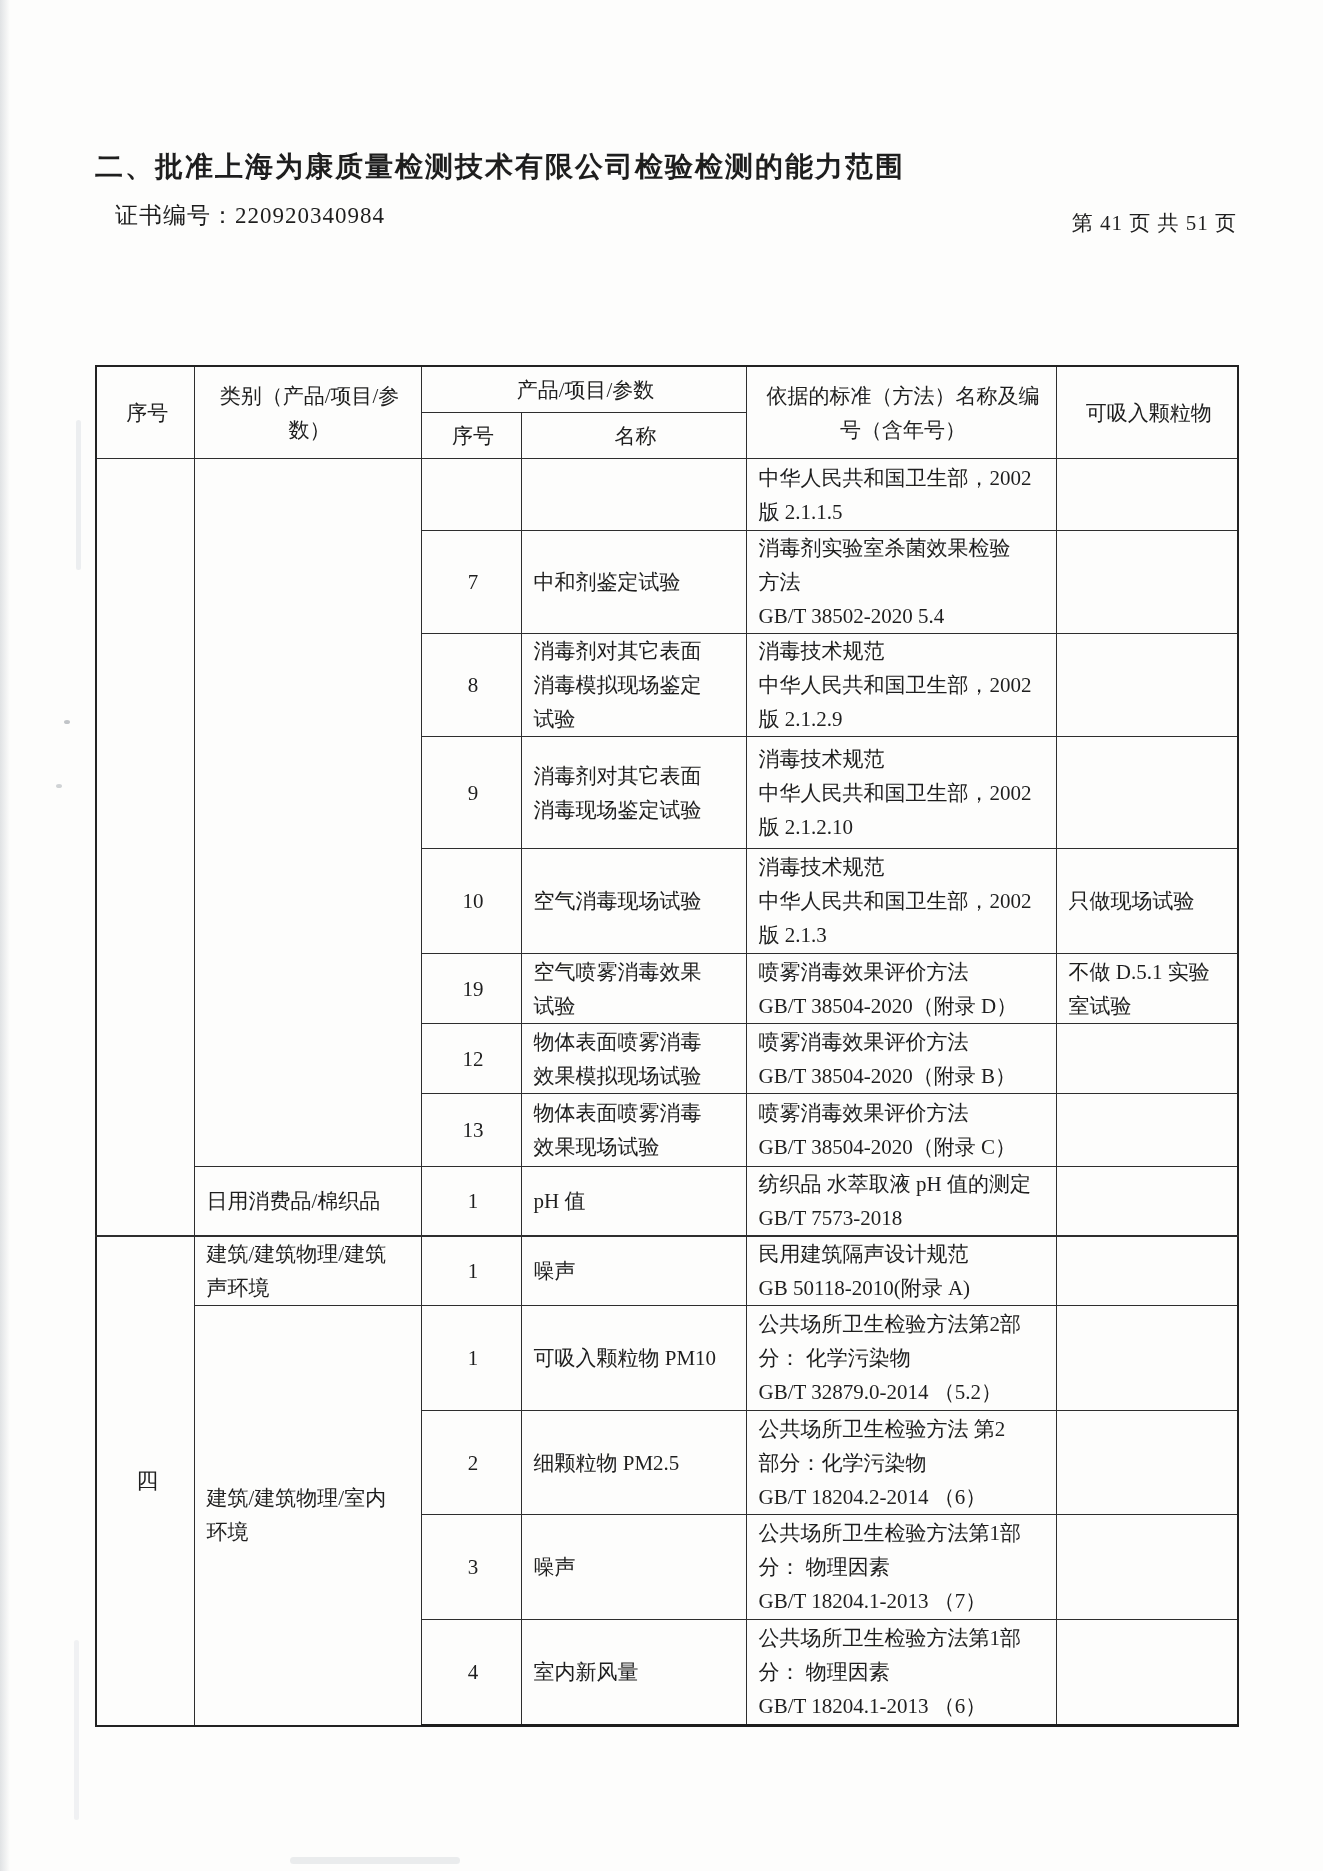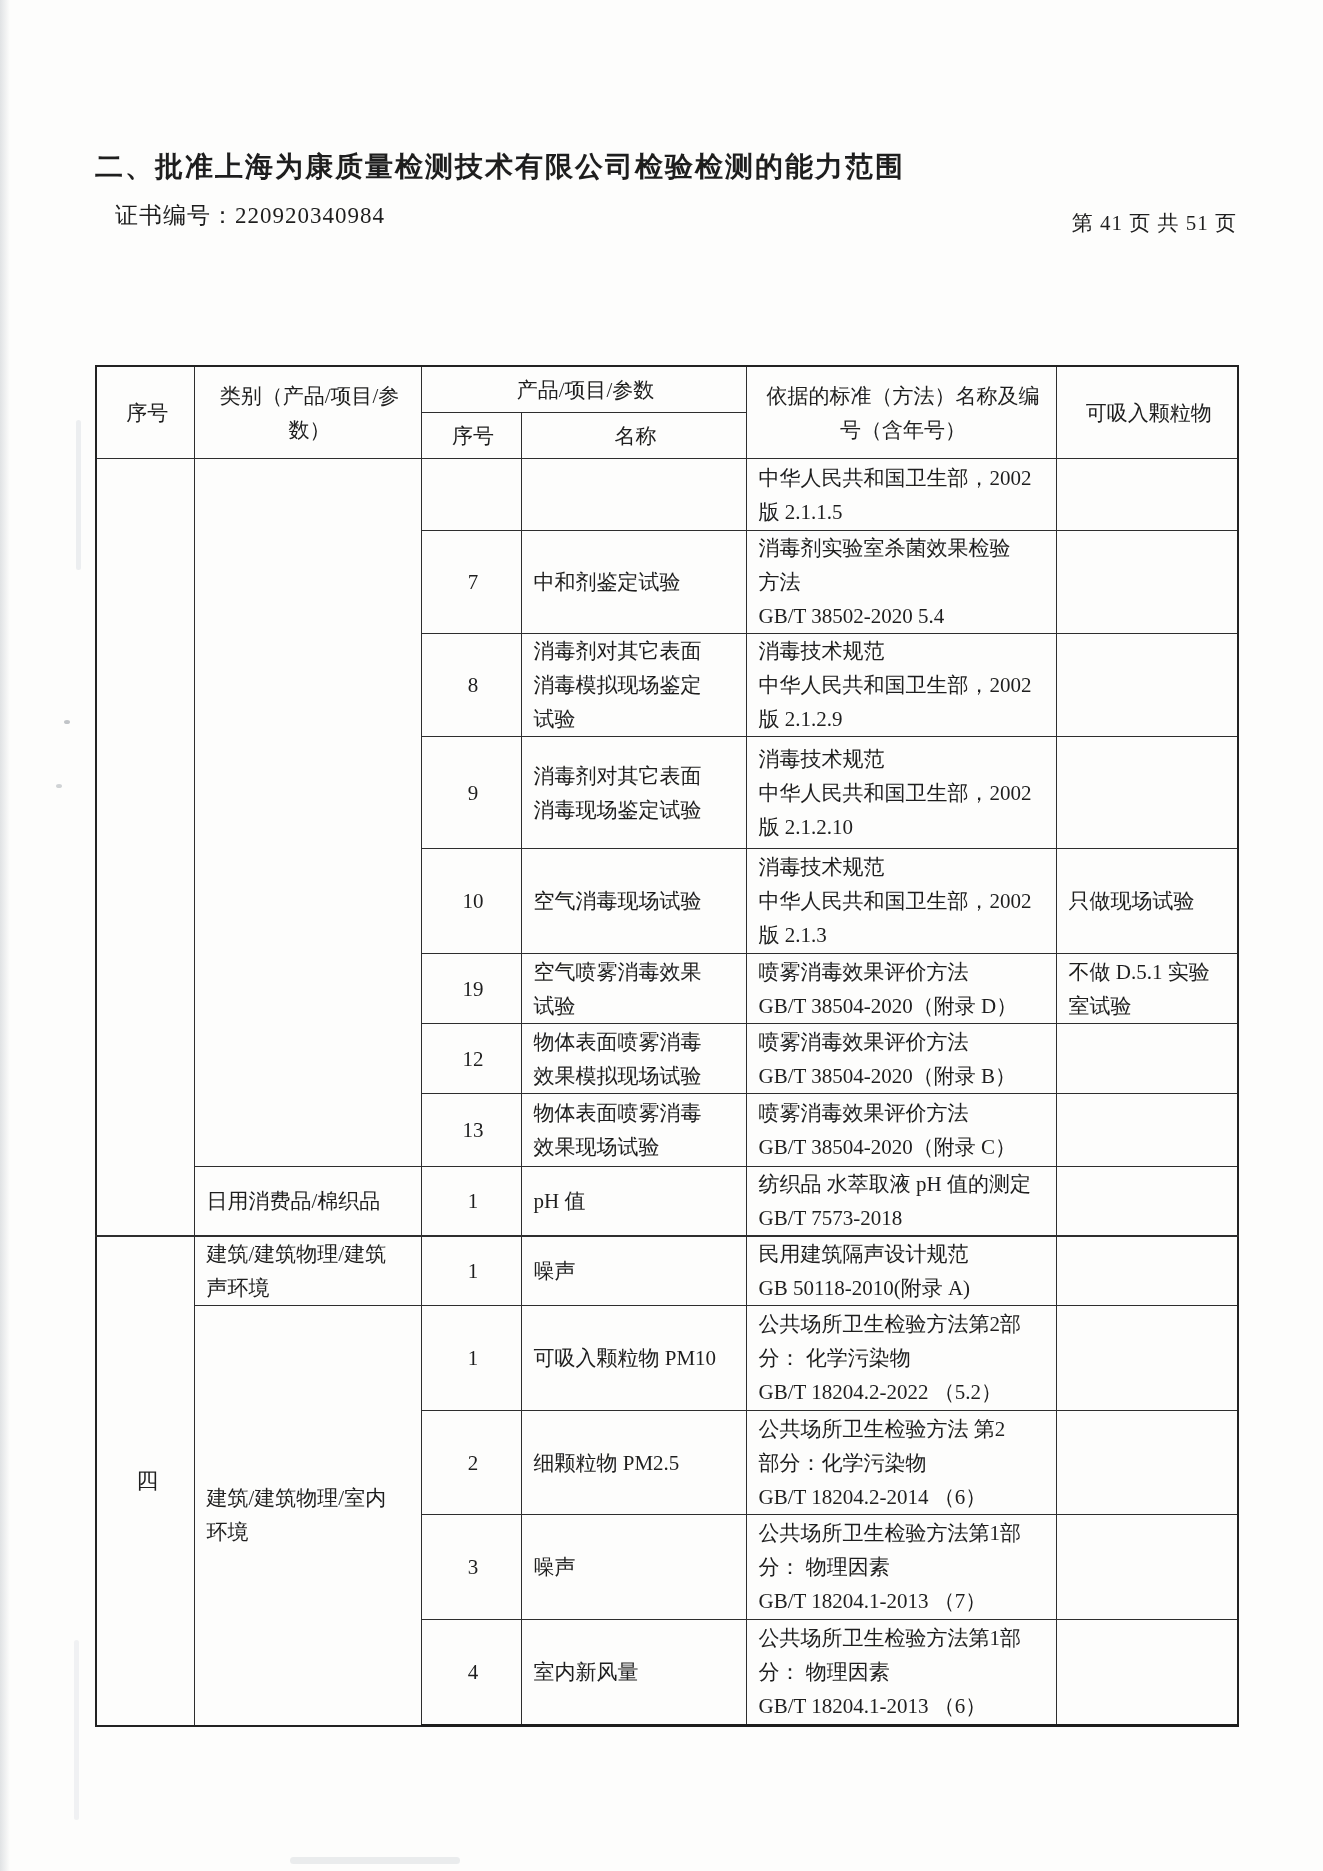--- a/index.html
+++ b/index.html
@@ -188,21 +188,21 @@
 GB 50118-2010(附录 A)</td>
         <td></td>
       </tr>
       <tr class="r10">
         <td rowspan="4">建筑/建筑物理/室内
 环境</td>
         <td class="c">1</td>
         <td>可吸入颗粒物 PM10</td>
         <td>公共场所卫生检验方法第2部
 分： 化学污染物
-GB/T 18204.2-2022 （5.2）</td>
+GB/T 32879.0-2014 （5.2）</td>
         <td></td>
       </tr>
       <tr class="r11">
         <td class="c">2</td>
         <td>细颗粒物 PM2.5</td>
         <td>公共场所卫生检验方法 第2
 部分：化学污染物
 GB/T 18204.2-2014 （6）</td>
         <td></td>
       </tr>

